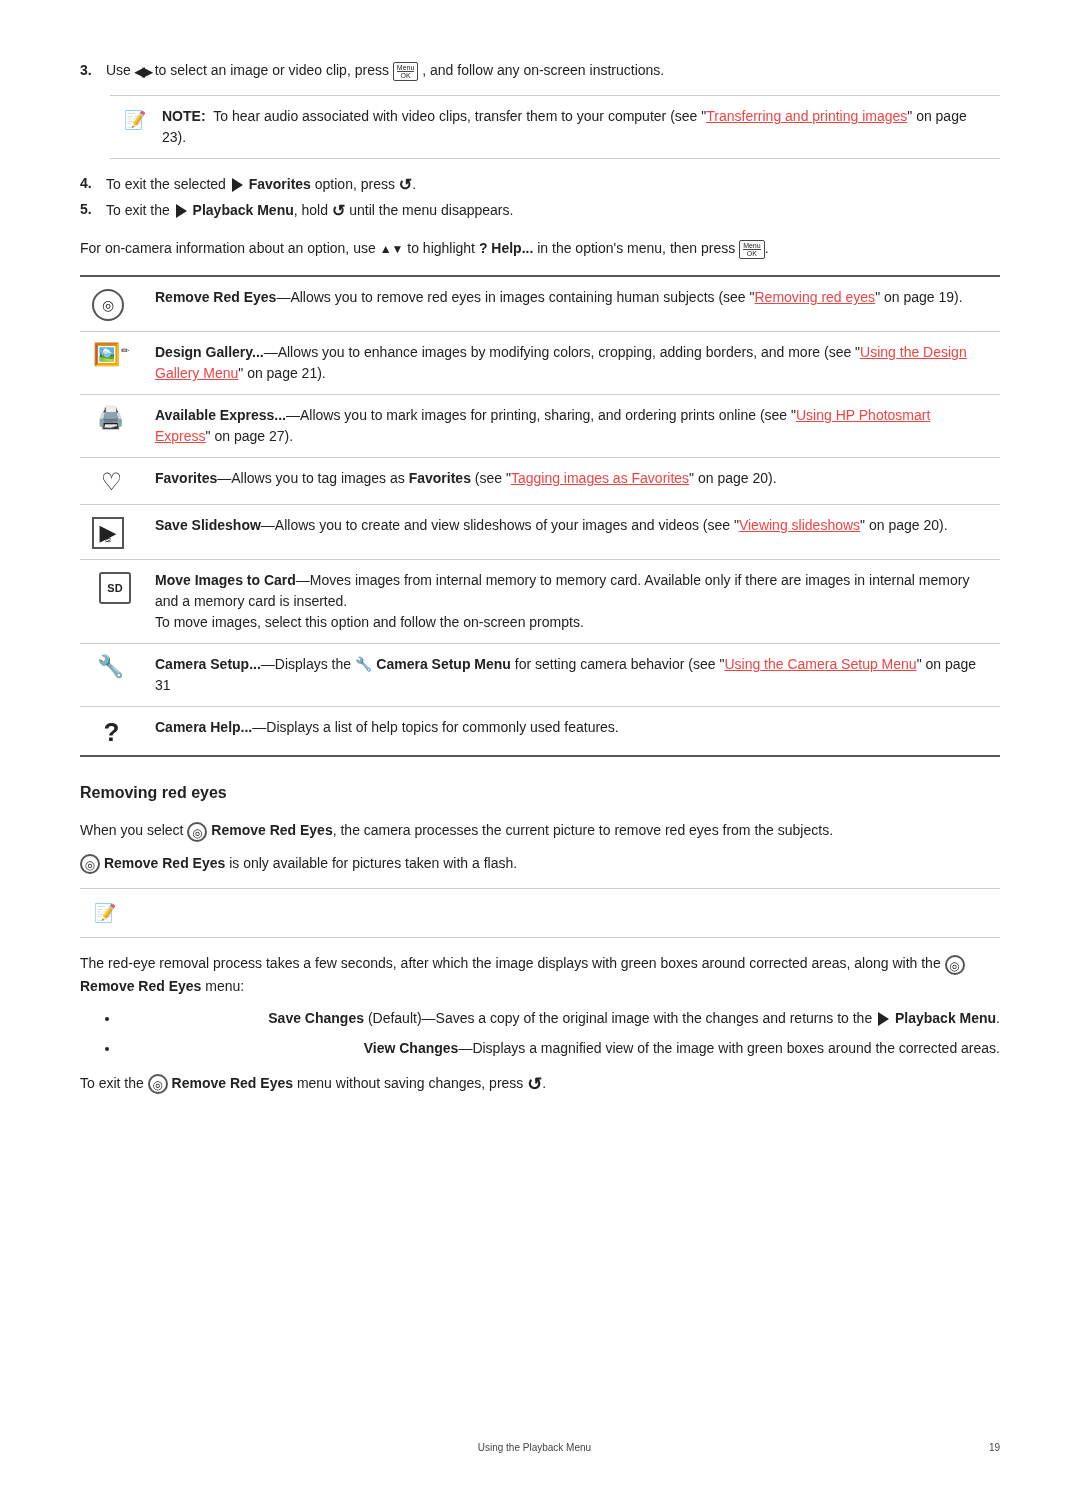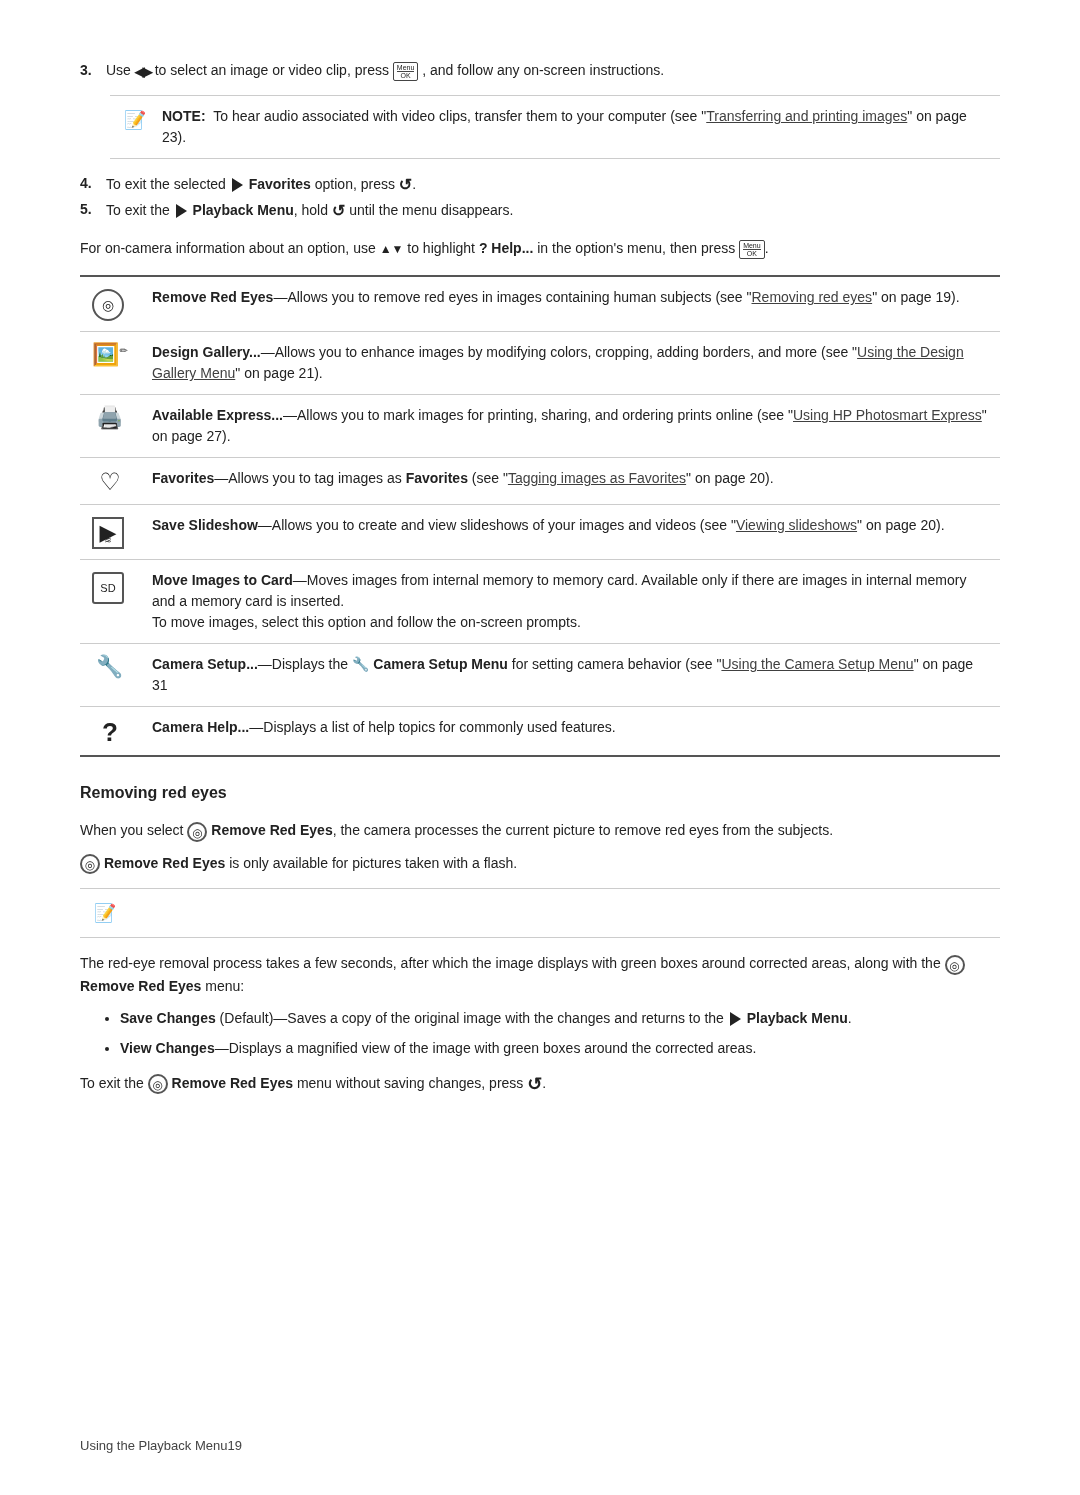--- a/index.html
+++ b/index.html
@@ -84,50 +84,51 @@
       padding: 10px 12px;
       vertical-align: top;
     }
     .options-table td:first-child {
       width: 60px;
       text-align: center;
       font-size: 22px;
       padding-top: 12px;
     }
     a {
-      color: #404040;
+      color: #ef4444;
       text-decoration: underline;
     }
 
     
     .section-heading {
       font-size: 16px;
       font-weight: bold;
       margin: 20px 0 14px 0;
     }
     .section-para {
       margin-bottom: 10px;
       line-height: 1.6;
     }
     .bullet-list {
       margin: 10px 0 10px 40px;
     }
     .bullet-list li {
       margin-bottom: 8px;
       line-height: 1.6;
+      text-align: right;
     }
 
     
     .page-footer {
       position: fixed;
       bottom: 40px;
       width: 920px;
       display: flex;
-      justify-content: flex-start;
-      font-size: 13px;
+      justify-content: space-between;
+      font-size: 10px;
       color: #444;
     }
 
     
     .playback-icon {
       display: inline-block;
       width: 0;
       height: 0;
       border-top: 7px solid transparent;
       border-bottom: 7px solid transparent;
@@ -264,21 +265,21 @@
       <td>
         <div class="tbl-icon" style="font-size:22px; border:2px solid #555; width:32px;height:32px;display:flex;align-items:center;justify-content:center;">▶<br><span style="font-size:9px;position:absolute;margin-top:14px;">≋</span></div>
       </td>
       <td>
         <strong>Save Slideshow</strong>—Allows you to create and view slideshows of your images and videos (see "<a href="#">Viewing slideshows</a>" on page 20).
       </td>
     </tr>
 
     <tr>
       <td>
-        <div class="tbl-icon" style="font-size:11px; border:2px solid #555; border-radius:3px; width:32px;height:32px;display:flex;align-items:center;justify-content:center; font-weight:normal;">SD</div>
+        <div class="tbl-icon" style="font-size:11px; border:2px solid #555; border-radius:3px; width:32px;height:32px;display:flex;align-items:center;justify-content:center; font-weight:bold;margin-left:7px;">SD</div>
       </td>
       <td>
         <strong>Move Images to Card</strong>—Moves images from internal memory to memory card. Available only if there are images in internal memory and a memory card is inserted.<br>
         <span>To move images, select this option and follow the on-screen prompts.</span>
       </td>
     </tr>
 
     <tr>
       <td>
         <div class="tbl-icon" style="font-size:22px;">🔧</div>

